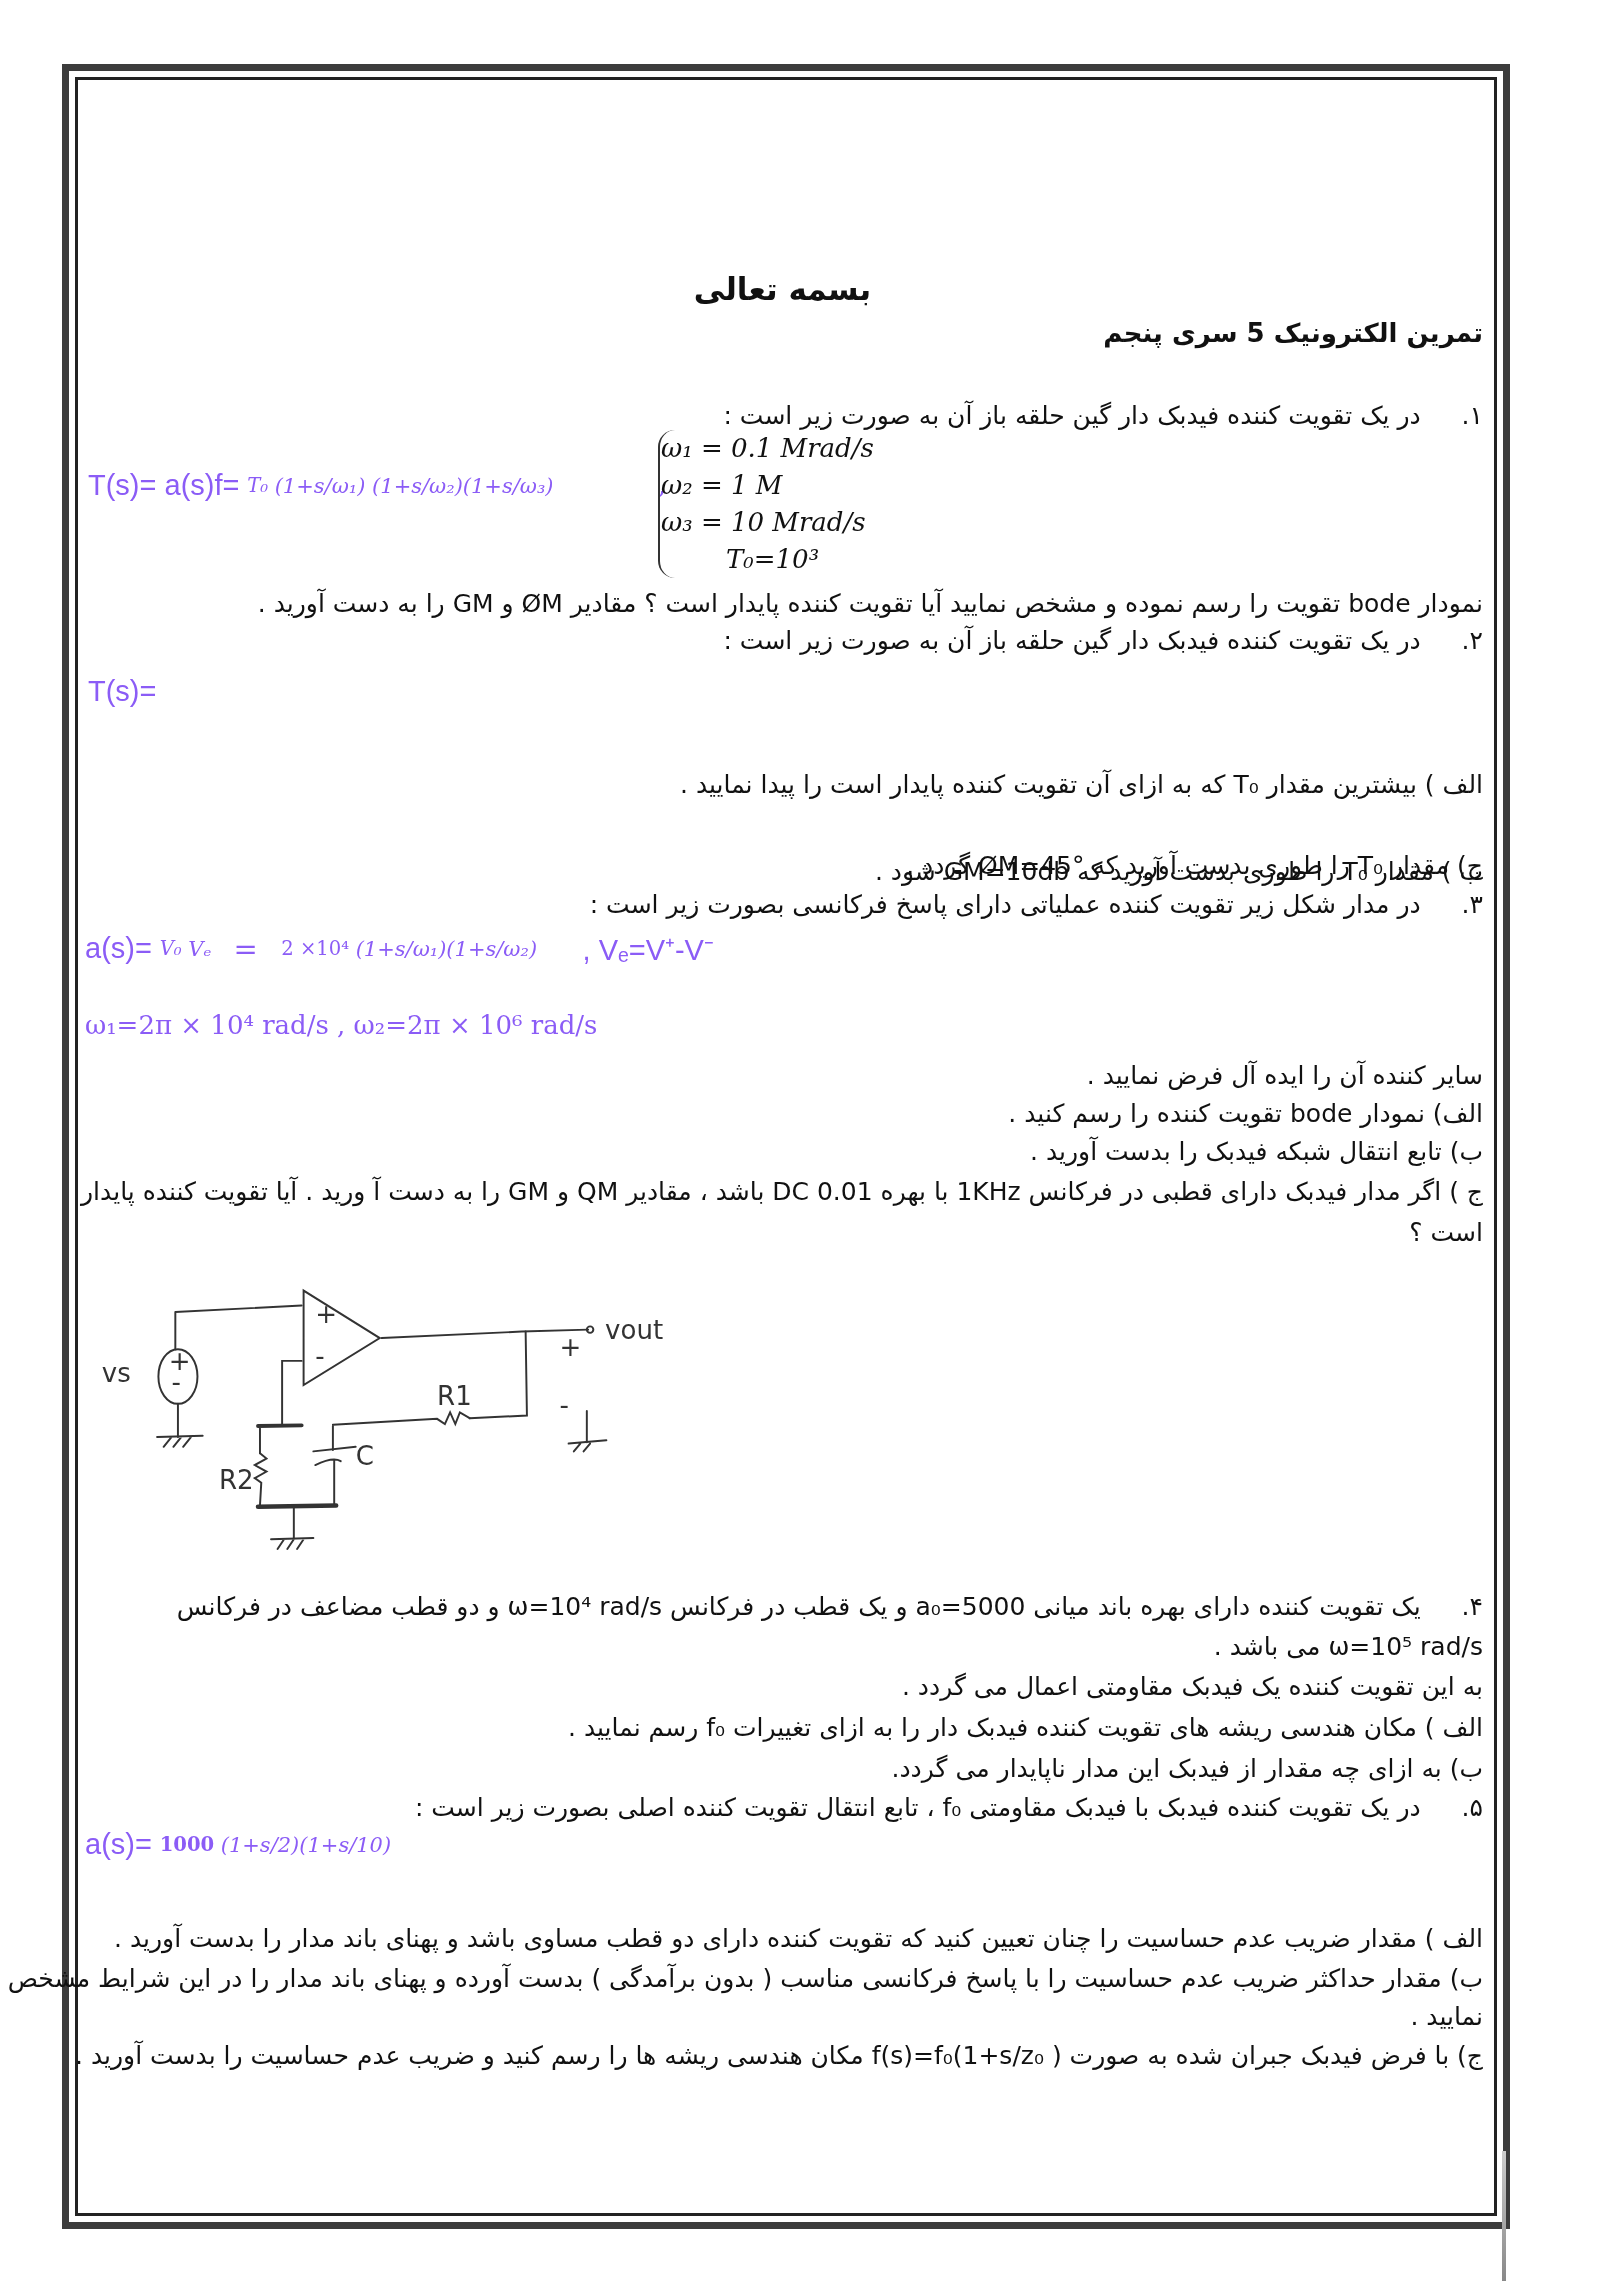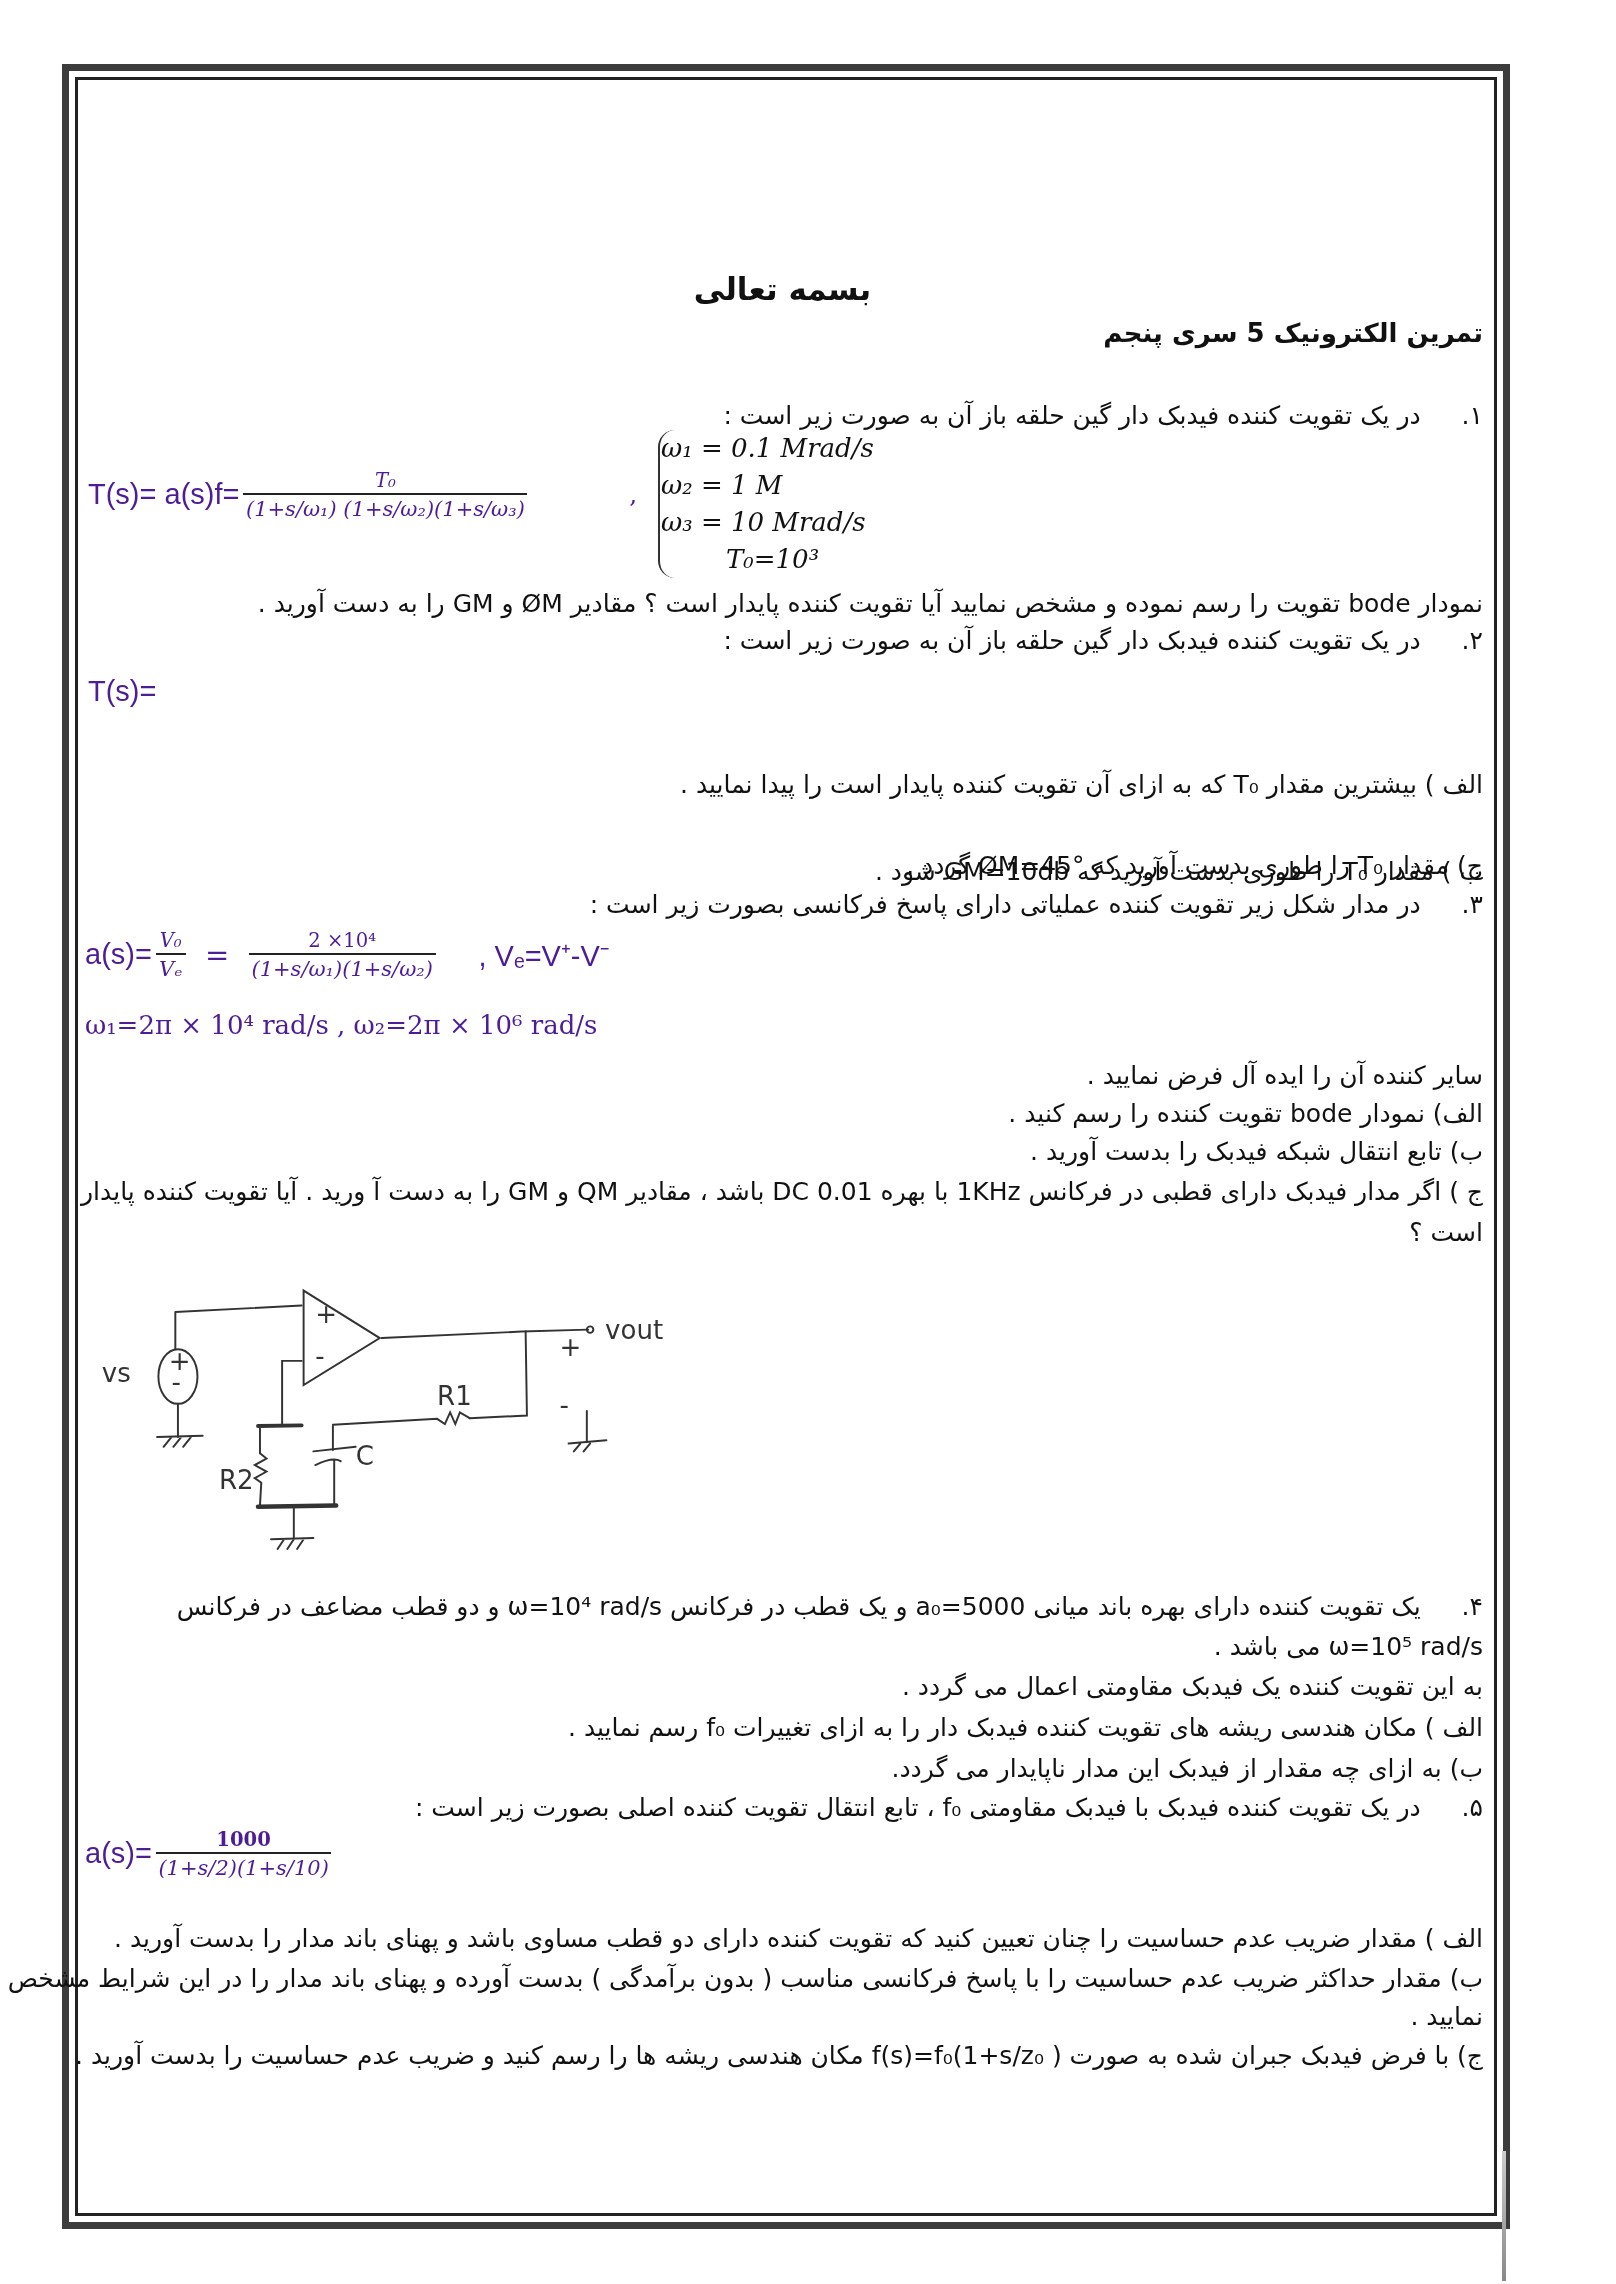--- a/index.html
+++ b/index.html
@@ -25,25 +25,25 @@
   }
   .heading-bism {
     position: absolute; left: 652px; width: 261px; top: 271px; text-align: center;
     font-size: 31px; font-weight: bold; direction: rtl;
   }
   .heading-title {
     position: absolute; right: 134px; top: 318px; font-size: 26px; font-weight: bold; direction: rtl;
   }
   .num { display: inline-block; margin-left: 33px; }
   .formula {
-    position: absolute; font-family: "DejaVu Serif", serif; font-size: 25px; color: #4c1d95;
+    position: absolute; font-family: "DejaVu Serif", serif; font-size: 25px; color: #8b5cf6;
     display: flex; align-items: center; white-space: nowrap;
   }
   .formula .lead { font-family: "Liberation Sans", sans-serif; font-size: 29px; }
-  .frac { display: inline-flex; flex-direction: column; align-items: center; margin: 0 3.9px; }
+  .frac { display: inline-flex; align-items: center; margin: 0 3.9px; }
   .frac .n { font-size: 19.6px; font-style: italic; padding: 0 3.9px; }
   .frac .bar { align-self: stretch; border-top: 2px solid #222; margin: 1.3px 0; }
   .frac .d { font-size: 21px; font-style: italic; padding: 0 2.6px; text-align: center; }
   .brace-block {
     position: absolute; left: 658px; top: 430px; font-family: "DejaVu Serif", serif;
     font-size: 26px; font-style: italic; line-height: 37px;
     border-left: 2px solid #333; border-radius: 17px 0 0 17px; padding-left: 1px;
   }
   .circuit { position: absolute; left: 98px; top: 1258px; width: 587px; height: 293px; }
   .circuit-label { font-family: "DejaVu Sans", sans-serif; font-size: 40px; fill: #333; }

